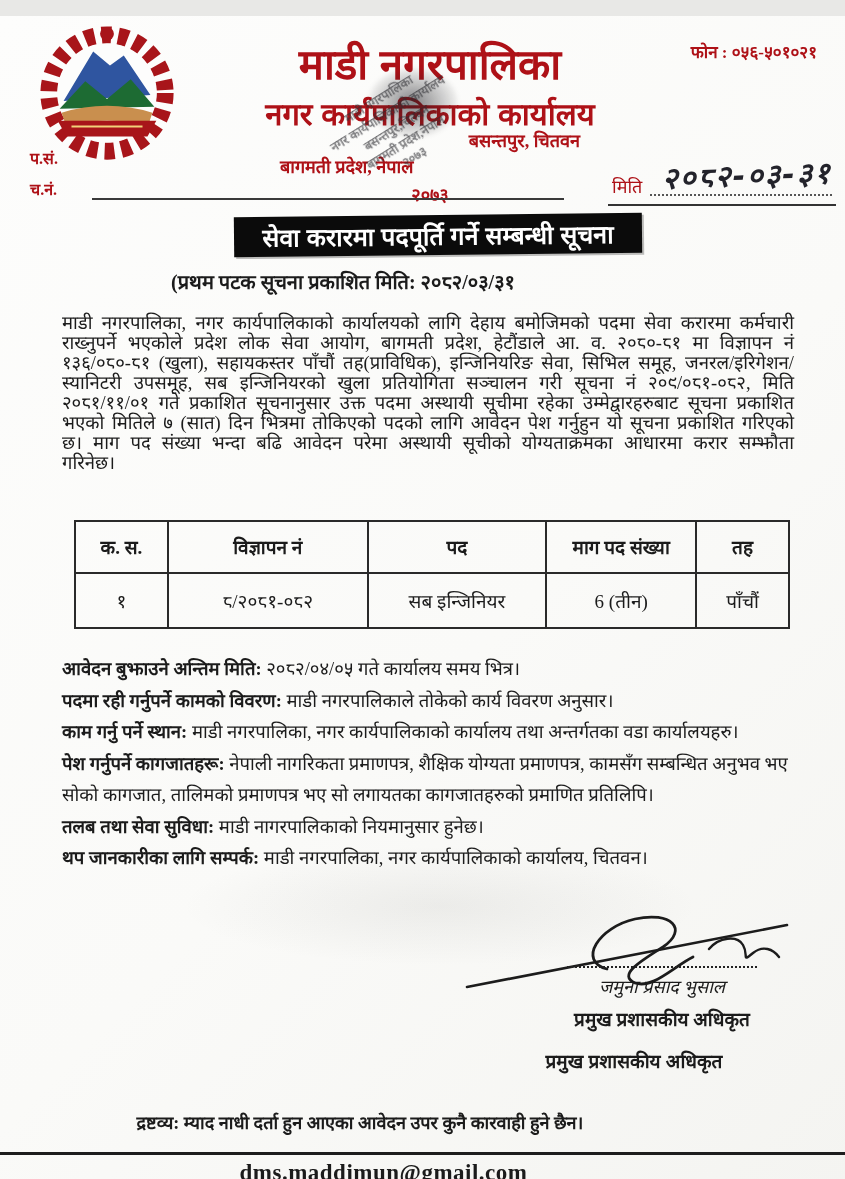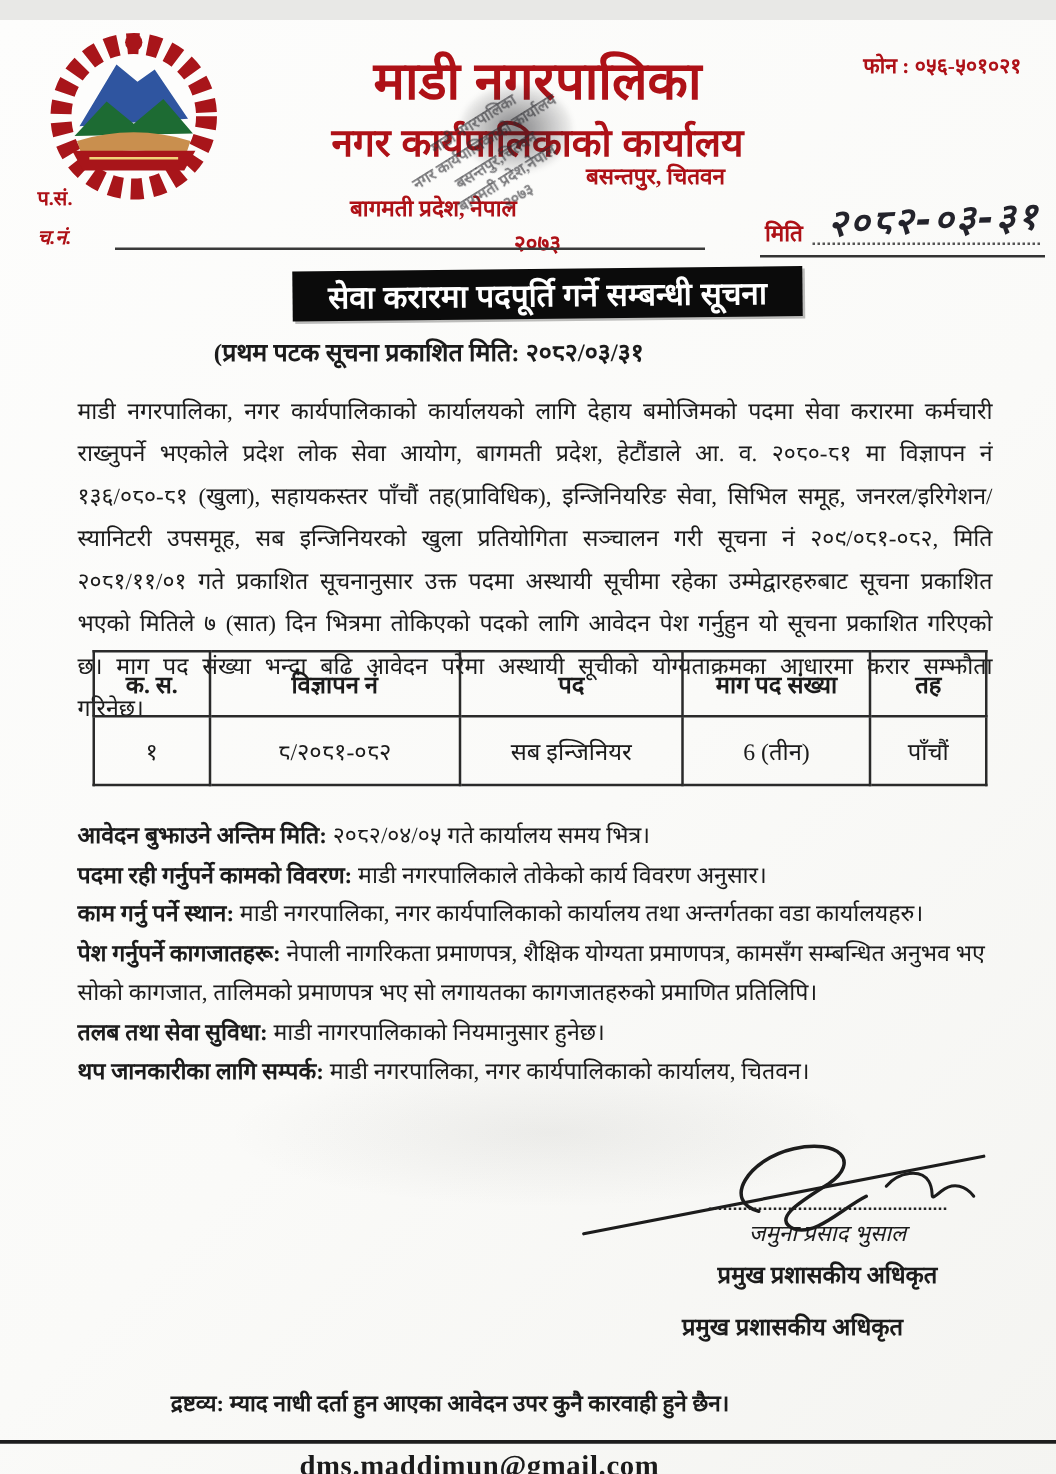--- a/index.html
+++ b/index.html
@@ -19,24 +19,24 @@
   .office-name{position:absolute;left:190px;top:76px;width:480px;text-align:center;
     color:#ae1117;font-size:31px;font-weight:800;font-family:"Liberation Sans","DejaVu Sans",sans-serif;}
   .addr1{position:absolute;left:280px;top:112px;width:300px;text-align:right;
     color:#ae1117;font-size:18px;font-weight:700;}
   .addr2{position:absolute;left:280px;top:138px;width:300px;text-align:left;
     color:#ae1117;font-size:18px;font-weight:700;}
   .year{position:absolute;left:280px;top:166px;width:300px;text-align:center;
     color:#ae1117;font-size:18px;font-weight:700;}
   .phone{position:absolute;right:28px;top:24px;color:#ae1117;font-size:17px;font-weight:700;}
   .ref-label{position:absolute;left:30px;top:131px;color:#ae1117;font-size:16px;font-weight:700;}
-  .chalani-label{position:absolute;left:30px;top:162px;color:#ae1117;font-size:16px;font-weight:700;font-style:italic;}
+  .chalani-label{position:absolute;left:30px;top:162px;color:#ae1117;font-size:16px;font-weight:700;}
   .chalani-line{position:absolute;left:92px;top:160px;width:472px;height:22px;
     border-bottom:2.5px solid #3a3a3a;}
-  .date-label{position:absolute;left:612px;top:158px;color:#ae1117;font-size:18px;font-weight:700;}
+  .date-label{position:absolute;left:612px;top:158px;color:#ae1117;font-size:18px;font-weight:400;}
   .date-dotted{position:absolute;left:650px;top:156px;width:182px;height:22px;border-bottom:2px dotted #555;}
   .date-solid{position:absolute;left:608px;top:166px;width:228px;height:22px;border-bottom:2.5px solid #333;}
   .date-value{position:absolute;left:652px;top:138px;width:190px;text-align:center;
     font-size:30px;font-weight:600;font-style:italic;color:#23232b;letter-spacing:2px;
     transform:rotate(-2deg);font-family:"DejaVu Sans","Liberation Sans",sans-serif;}
   
   .stamp{position:absolute;left:292px;top:70px;width:210px;transform:rotate(-32deg);
     color:rgba(45,45,50,0.62);font-size:12.5px;line-height:17px;text-align:center;
     filter:blur(0.4px);font-weight:600;pointer-events:none;}
   .stamp-blob{position:absolute;left:368px;top:52px;width:90px;height:70px;border-radius:50%;
@@ -44,21 +44,21 @@
     filter:blur(2px);}
   
   .title-bar{position:absolute;left:234px;top:199px;width:408px;height:40px;
     background:#0b0b0b;color:#fff;display:flex;align-items:center;justify-content:center;
     font-size:25px;font-weight:700;transform:rotate(-0.6deg);
     font-family:"Liberation Sans","DejaVu Sans",sans-serif;box-shadow:2px 2px 0 rgba(0,0,0,.25);}
   .publish-line{position:absolute;left:0;top:252px;width:686px;text-align:center;
     font-size:20px;font-weight:600;}
   
   .body-par{position:absolute;left:62px;top:297px;width:732px;
-    font-size:18.5px;line-height:34px;text-align:justify;word-spacing:3px;}
+    font-size:18.5px;line-height:20px;text-align:justify;word-spacing:3px;}
   
   .vac-table{position:absolute;left:74px;top:504px;width:716px;border-collapse:collapse;}
   .vac-table th,.vac-table td{border:2.2px solid #2a2a2a;text-align:center;
     font-size:19px;padding:10px 4px;}
   .vac-table th{font-weight:700;height:30px;}
   .vac-table td{height:33px;}
   
   .details{position:absolute;left:62px;top:638px;width:732px;font-size:18.5px;line-height:31.5px;}
   .detail-line{margin:0;}
   .detail-label{font-weight:700;}

